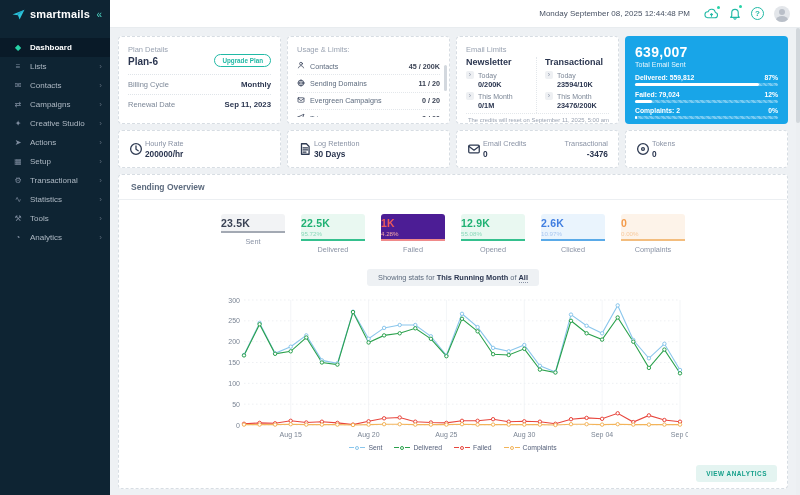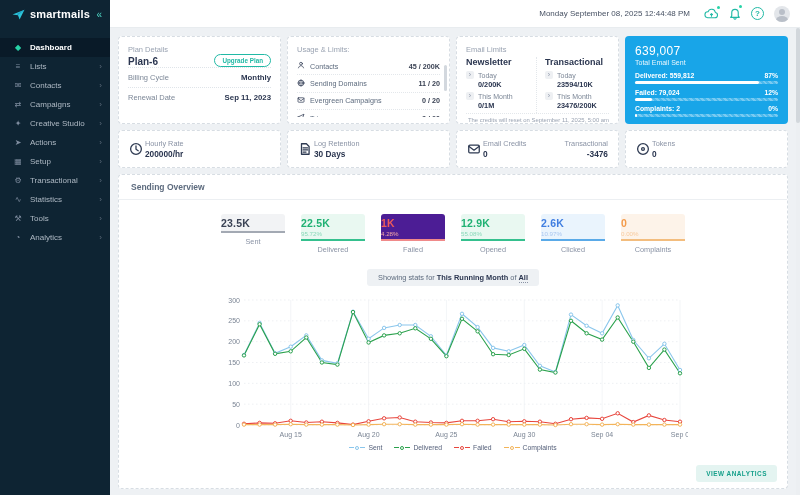--- a/index.html
+++ b/index.html
@@ -40,21 +40,21 @@
   .card{background:#fff;border:1px dashed #d7dde3;border-radius:4px;flex:1;position:relative}
 
   
   .cards-row{height:88px}
   .cards-row .card{padding:8px 9px 6px;overflow:hidden;display:flex;flex-direction:column}
   .card-label{font-size:7.5px;color:#9aa3b2}
   .plan-top{display:flex;justify-content:space-between;align-items:flex-end}
   .plan-name{font-size:10px;font-weight:bold;color:#2b3650;margin-top:2px}
   .upgrade{background:#fff;border:1px solid #21b9a5;color:#21b9a5;font-size:6.3px;font-weight:bold;border-radius:9px;
     padding:2px 7px;cursor:pointer;font-family:inherit}
-  .plan-rows{}
+  .plan-rows{margin-top:7px}
   .plan-row{display:flex;justify-content:space-between;align-items:center;padding:5px 0;border-top:1px dotted #dfe4e9}
   .plan-row .k{font-size:7.5px;color:#7c8797}
   .plan-row .v{font-size:7.8px;font-weight:bold;color:#2b3650}
 
   .usage-rows{margin-top:4px;overflow:hidden;flex:1}
   .usage-row{display:flex;align-items:center;gap:5px;padding:3.2px 0;border-bottom:1px dotted #e3e7eb;font-size:7.2px}
   .usage-row .lbl{flex:1;color:#5d6b7e}
   .usage-row .val{color:#3a4254;font-weight:bold}
   .u-scroll{position:absolute;right:2px;top:28px;width:3px;height:26px;border-radius:2px;background:#d3d8de;cursor:pointer}
 
@@ -62,21 +62,21 @@
   .email-col{flex:1;padding-right:6px}
   .email-col + .email-col{border-left:1px dotted #e3e7eb;padding-left:8px;padding-right:0}
   .email-col-title{font-size:9px;font-weight:bold;color:#2b3650;margin-bottom:4px}
   .email-entry{margin-bottom:3px}
   .email-entry .line1{display:flex;align-items:center;gap:4px;font-size:7px;color:#7c8797}
   .badge{width:8px;height:8px;border-radius:2px;background:#eef0f3;color:#8a93a5;font-size:7px;line-height:8px;text-align:center;flex:none}
   .email-entry .val{font-size:7.3px;font-weight:bold;color:#2b3650;margin:1px 0 0 12px}
   .email-footer{border-top:1px dotted #e3e7eb;margin-top:auto;padding-top:3px;font-size:5.9px;color:#9aa3b2;text-align:right}
 
   .totals-card{color:#fff;border:none !important}
-  .totals-num{font-size:12px;font-weight:normal;letter-spacing:.3px}
+  .totals-num{font-size:14px;font-weight:bold;letter-spacing:.3px}
   .totals-sub{font-size:7px;opacity:.9;margin-top:1px}
   .totals-rows{margin-top:6px}
   .t-row{margin-bottom:4.5px}
   .t-row .t-line{display:flex;justify-content:space-between;font-size:6.8px;font-weight:bold;margin-bottom:2px}
   .t-track{height:3px;border-radius:2px;background:repeating-linear-gradient(45deg,rgba(255,255,255,.42) 0 2px,rgba(255,255,255,.22) 2px 4px)}
   .t-fill{height:3px;border-radius:2px;background:#fff}
 
   
   .minis-row{height:38px}
   .mini-card{display:flex;align-items:center;gap:2px;padding:6px 10px}

